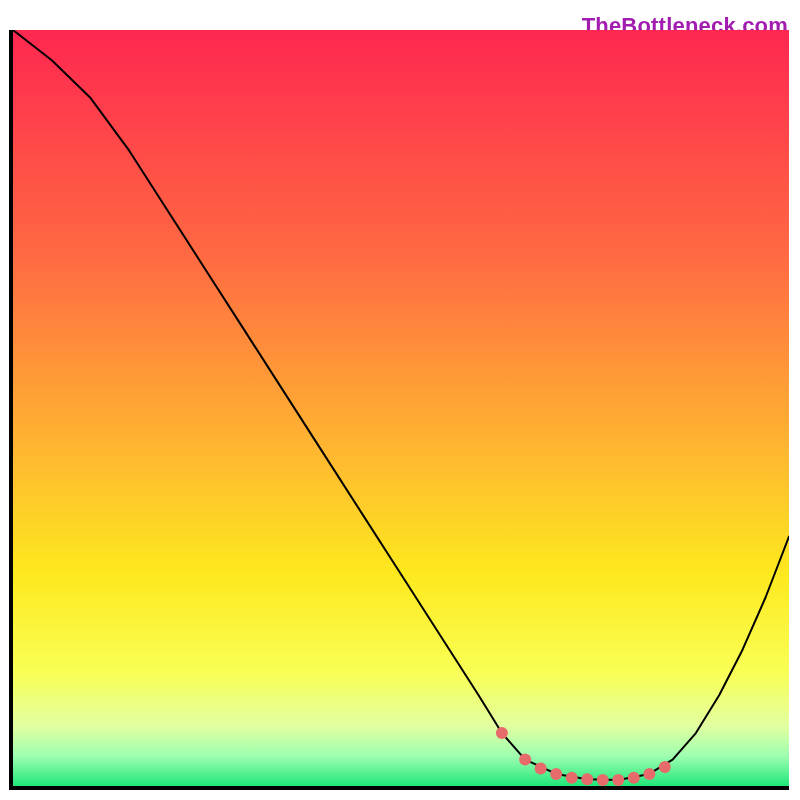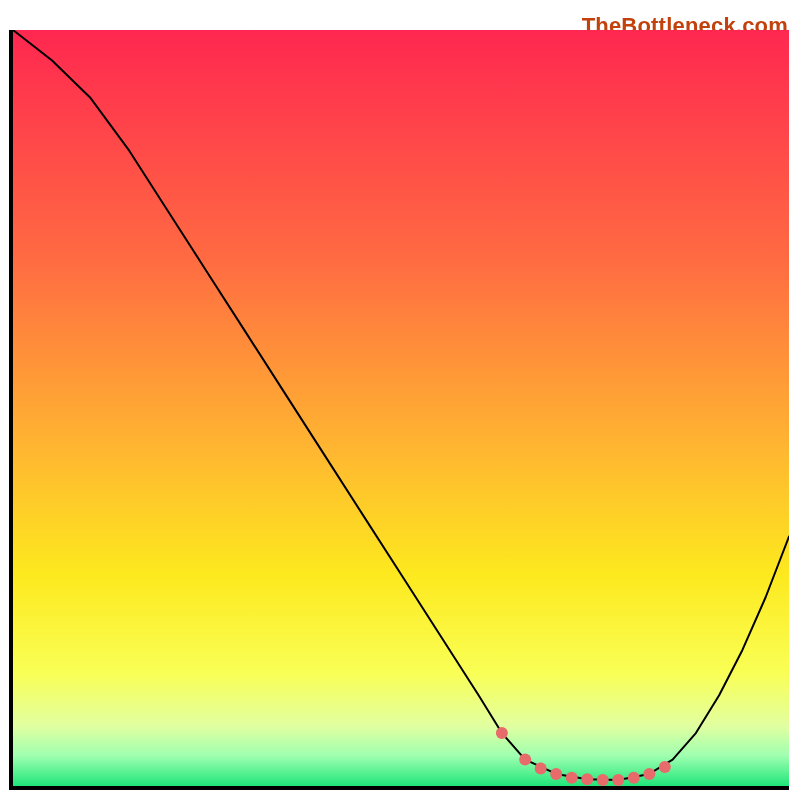--- a/index.html
+++ b/index.html
@@ -14,21 +14,21 @@
     position: relative;
     width: 800px;
     height: 800px;
   }
   .watermark {
     position: absolute;
     top: 13px;
     right: 12px;
     font-size: 22px;
     font-weight: 600;
-    color: #c2410c;
+    color: #a21caf;
     letter-spacing: 0.2px;
   }
   .plot-frame {
     position: absolute;
     left: 9px;
     top: 30px;
     width: 780px;
     height: 760px;
     border: 4px solid #000000;
     border-top: none;

